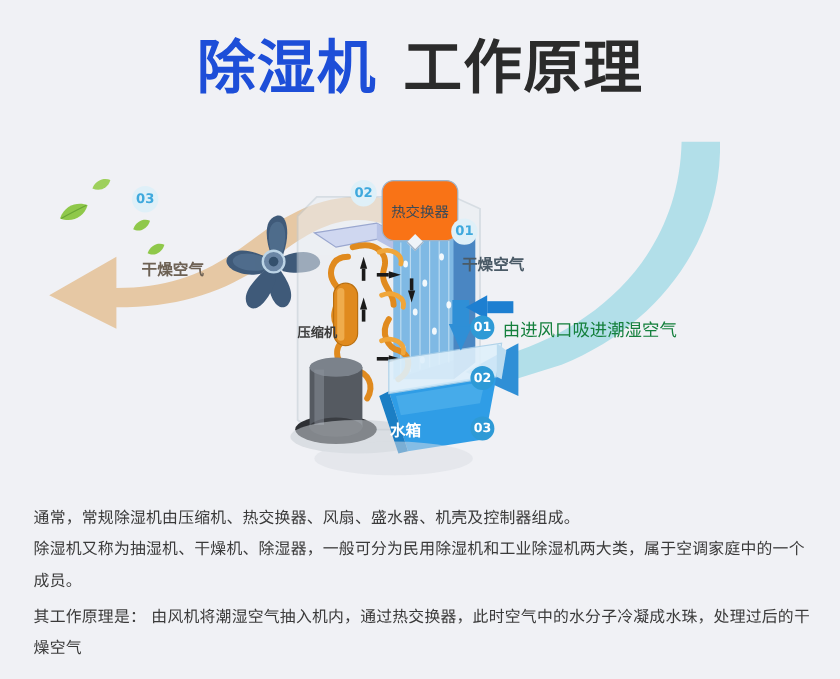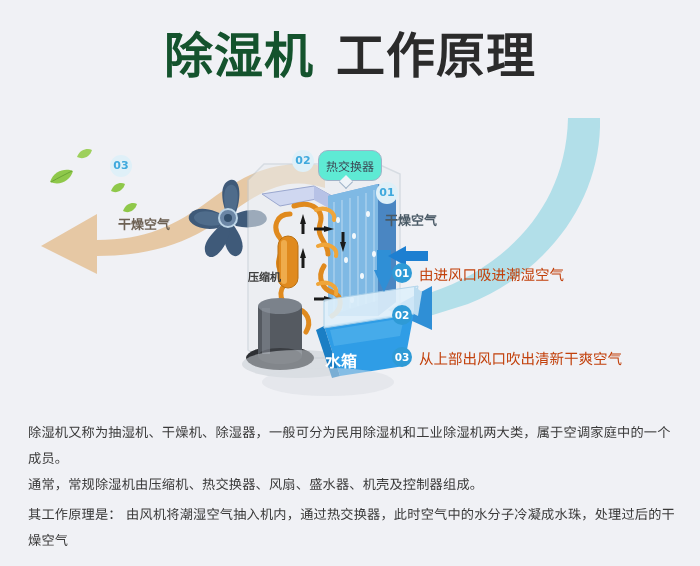--- a/index.html
+++ b/index.html
@@ -27,21 +27,21 @@
     left: 0;
     width: 700px;
     text-align: center;
     font-size: 49px;
     font-weight: bold;
     letter-spacing: 1px;
     color: #1b1b1b;
     line-height: 1.18;
     white-space: nowrap;
   }
-  .title .t-a { color: #14532d; }
+  .title .t-a { color: #1d4ed8; }
   .title .t-b { color: #2b2b2b; margin-left: 22px; }
 
   
   .stage {
     position: absolute;
     left: 0;
     top: 110px;
     width: 700px;
     height: 290px;
   }
@@ -110,32 +110,32 @@
   .lbl-compressor {
     left: 248px;
     top: 158px;
     color: #3d3d3d;
     font-size: 11px;
   }
   .lbl-tank {
     left: 325px;
     top: 238px;
     color: #ffffff;
-    font-size: 16px;
+    font-size: 13px;
   }
 
   
   .callout {
     position: absolute;
     left: 318px;
     top: 40px;
-    background: #5eead4;
+    background: #f97316;
     border: 1.5px solid #9fb3c8;
     border-radius: 10px;
-    padding: 6px 7px;
+    padding: 16px 7px;
     font-size: 12px;
     color: #3c4a57;
     white-space: nowrap;
   }
   .callout::after {
     content: "";
     position: absolute;
     left: 22px;
     bottom: -7px;
     width: 9px;
@@ -184,21 +184,21 @@
     background: #2e9ad6;
     color: #fff;
     font-size: 10.5px;
     font-weight: bold;
     text-align: center;
     line-height: 20px;
     margin-right: 7px;
   }
   .legend-text {
     font-size: 14.5px;
-    color: #c2410c;
+    color: #15803d;
     white-space: nowrap;
   }
 
   
   .copy {
     position: absolute;
     left: 28px;
     top: 420px;
     width: 650px;
   }
@@ -364,24 +364,23 @@
   <div class="legend">
     <div class="legend-row">
       <span class="legend-badge">01</span>
       <span class="legend-text">由进风口吸进潮湿空气</span>
     </div>
     <div class="legend-row">
       <span class="legend-badge">02</span>
     </div>
     <div class="legend-row">
       <span class="legend-badge">03</span>
-      <span class="legend-text">从上部出风口吹出清新干爽空气</span>
     </div>
   </div>
 
   <div class="copy">
+    <p>通常，常规除湿机由压缩机、热交换器、风扇、盛水器、机壳及控制器组成。</p>
     <p>除湿机又称为抽湿机、干燥机、除湿器，一般可分为民用除湿机和工业除湿机两大类，属于空调家庭中的一个成员。</p>
-    <p>通常，常规除湿机由压缩机、热交换器、风扇、盛水器、机壳及控制器组成。</p>
     <p class="para-gap">其工作原理是： 由风机将潮湿空气抽入机内，通过热交换器，此时空气中的水分子冷凝成水珠，处理过后的干燥空气</p>
 
   </div>
 
 </div>
 
 </body></html>

